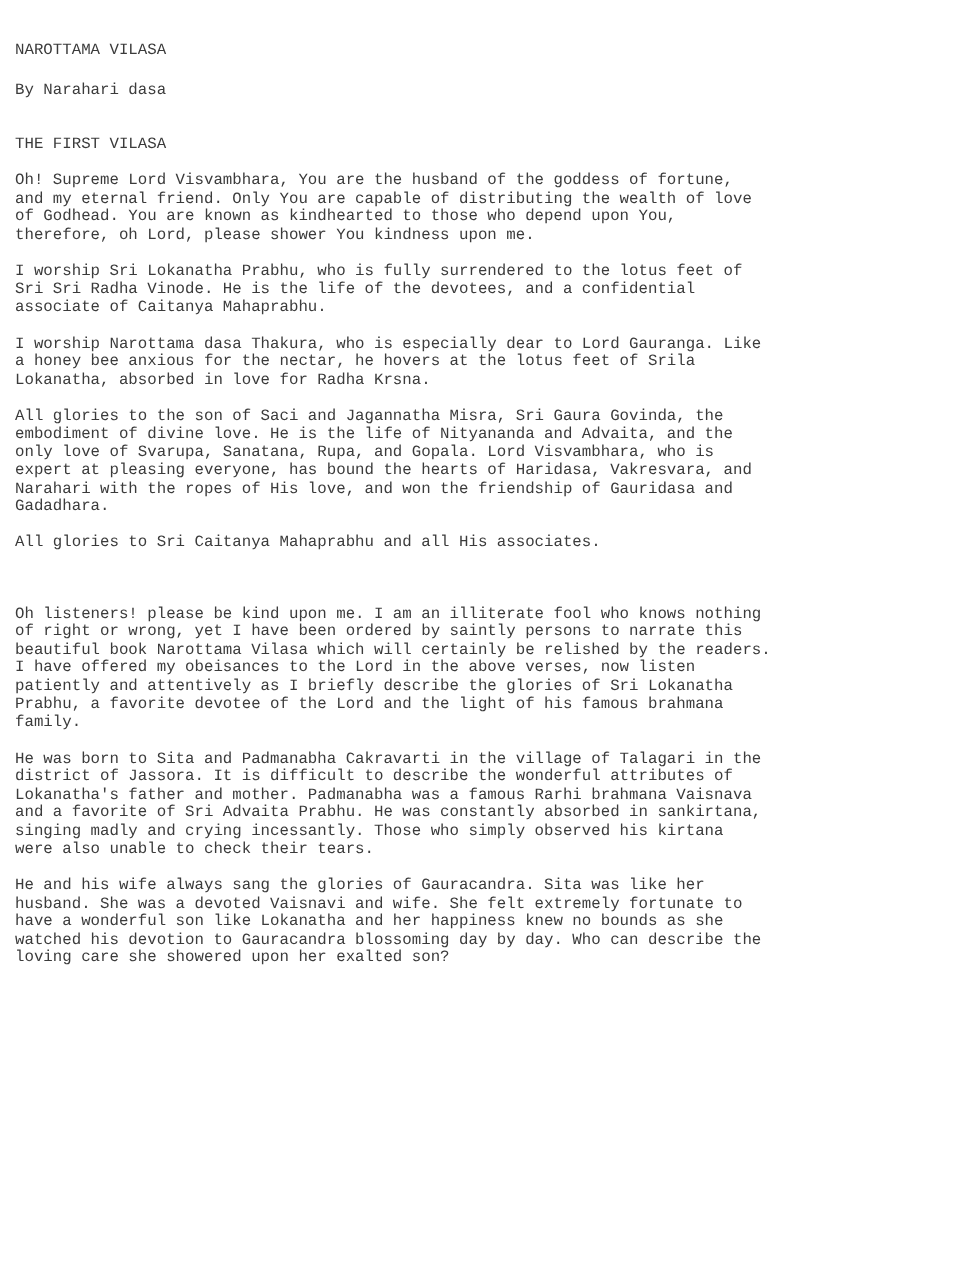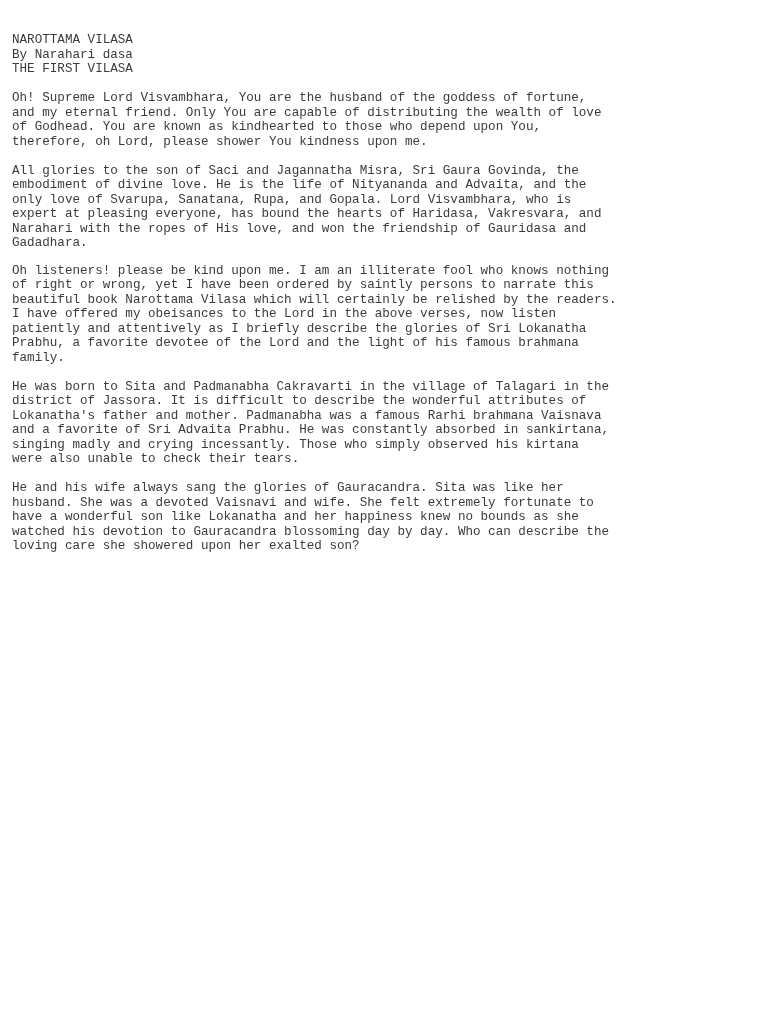--- a/index.html
+++ b/index.html
@@ -21,43 +21,50 @@
     padding: 33px 20px 0 12px;
   }
   pre {
     margin: 0;
     font-family: "Liberation Mono", "DejaVu Sans Mono", monospace;
     font-size: 12.6px;
     line-height: 14.5px;
     color: #3b3b3b;
     white-space: pre;
   }
-  .byline, .translator { margin-top: 0; }
-  .heading   { }
+  .byline, .translator { margin-top: 17px; }
+  .heading   { margin-top: 29px; }
   .para      { margin-top: 14.5px; font-family: Liberation Mono, monospace; }
-  .para.extra-gap { margin-top: 13px; }
+  .para.extra-gap { margin-top: 42px; }
 </style>
 </head>
 <body>
 
 <div class="page">
   <pre class="title">NAROTTAMA VILASA</pre>
   <pre class="byline">By Narahari dasa</pre>
   <pre class="heading">THE FIRST VILASA</pre>
   <div id="paragraphs">
       <pre class="para">Oh! Supreme Lord Visvambhara, You are the husband of the goddess of fortune,
 and my eternal friend. Only You are capable of distributing the wealth of love
 of Godhead. You are known as kindhearted to those who depend upon You,
 therefore, oh Lord, please shower You kindness upon me.</pre>
+      <pre class="para">I worship Sri Lokanatha Prabhu, who is fully surrendered to the lotus feet of
+Sri Sri Radha Vinode. He is the life of the devotees, and a confidential
+associate of Caitanya Mahaprabhu.</pre>
+      <pre class="para">I worship Narottama dasa Thakura, who is especially dear to Lord Gauranga. Like
+a honey bee anxious for the nectar, he hovers at the lotus feet of Srila
+Lokanatha, absorbed in love for Radha Krsna.</pre>
       <pre class="para">All glories to the son of Saci and Jagannatha Misra, Sri Gaura Govinda, the
 embodiment of divine love. He is the life of Nityananda and Advaita, and the
 only love of Svarupa, Sanatana, Rupa, and Gopala. Lord Visvambhara, who is
 expert at pleasing everyone, has bound the hearts of Haridasa, Vakresvara, and
 Narahari with the ropes of His love, and won the friendship of Gauridasa and
 Gadadhara.</pre>
+      <pre class="para">All glories to Sri Caitanya Mahaprabhu and all His associates.</pre>
       <pre class="para extra-gap">Oh listeners! please be kind upon me. I am an illiterate fool who knows nothing
 of right or wrong, yet I have been ordered by saintly persons to narrate this
 beautiful book Narottama Vilasa which will certainly be relished by the readers.
 I have offered my obeisances to the Lord in the above verses, now listen
 patiently and attentively as I briefly describe the glories of Sri Lokanatha
 Prabhu, a favorite devotee of the Lord and the light of his famous brahmana
 family.</pre>
       <pre class="para">He was born to Sita and Padmanabha Cakravarti in the village of Talagari in the
 district of Jassora. It is difficult to describe the wonderful attributes of
 Lokanatha's father and mother. Padmanabha was a famous Rarhi brahmana Vaisnava

